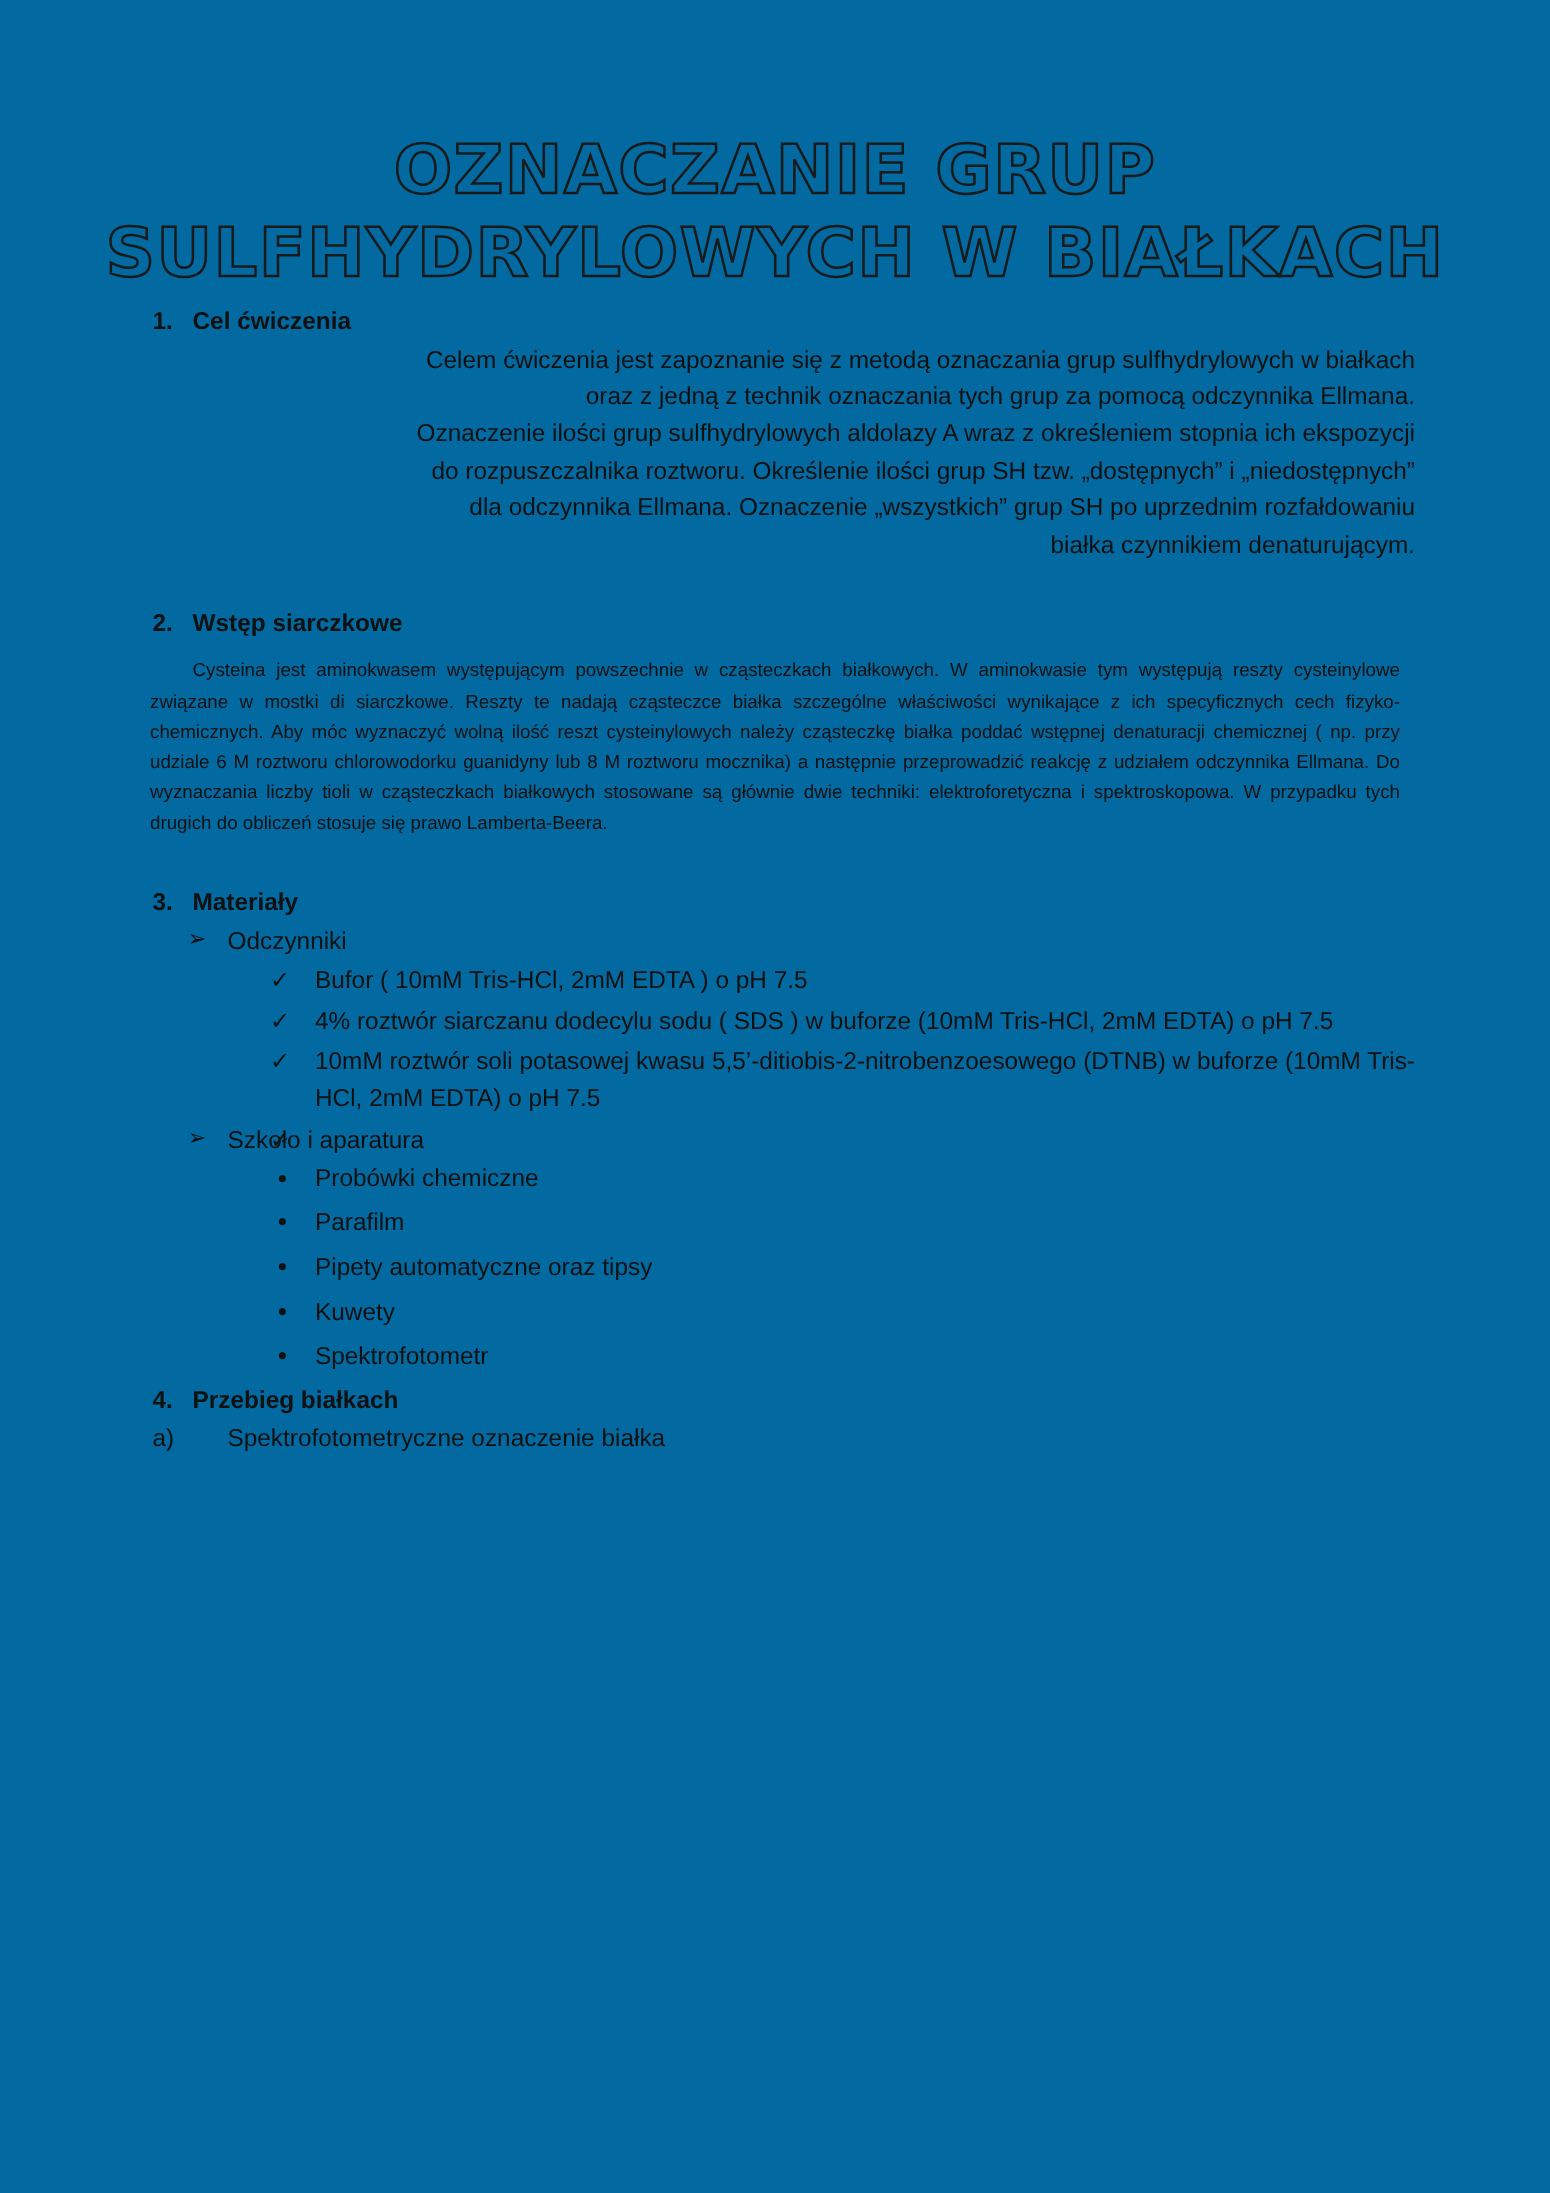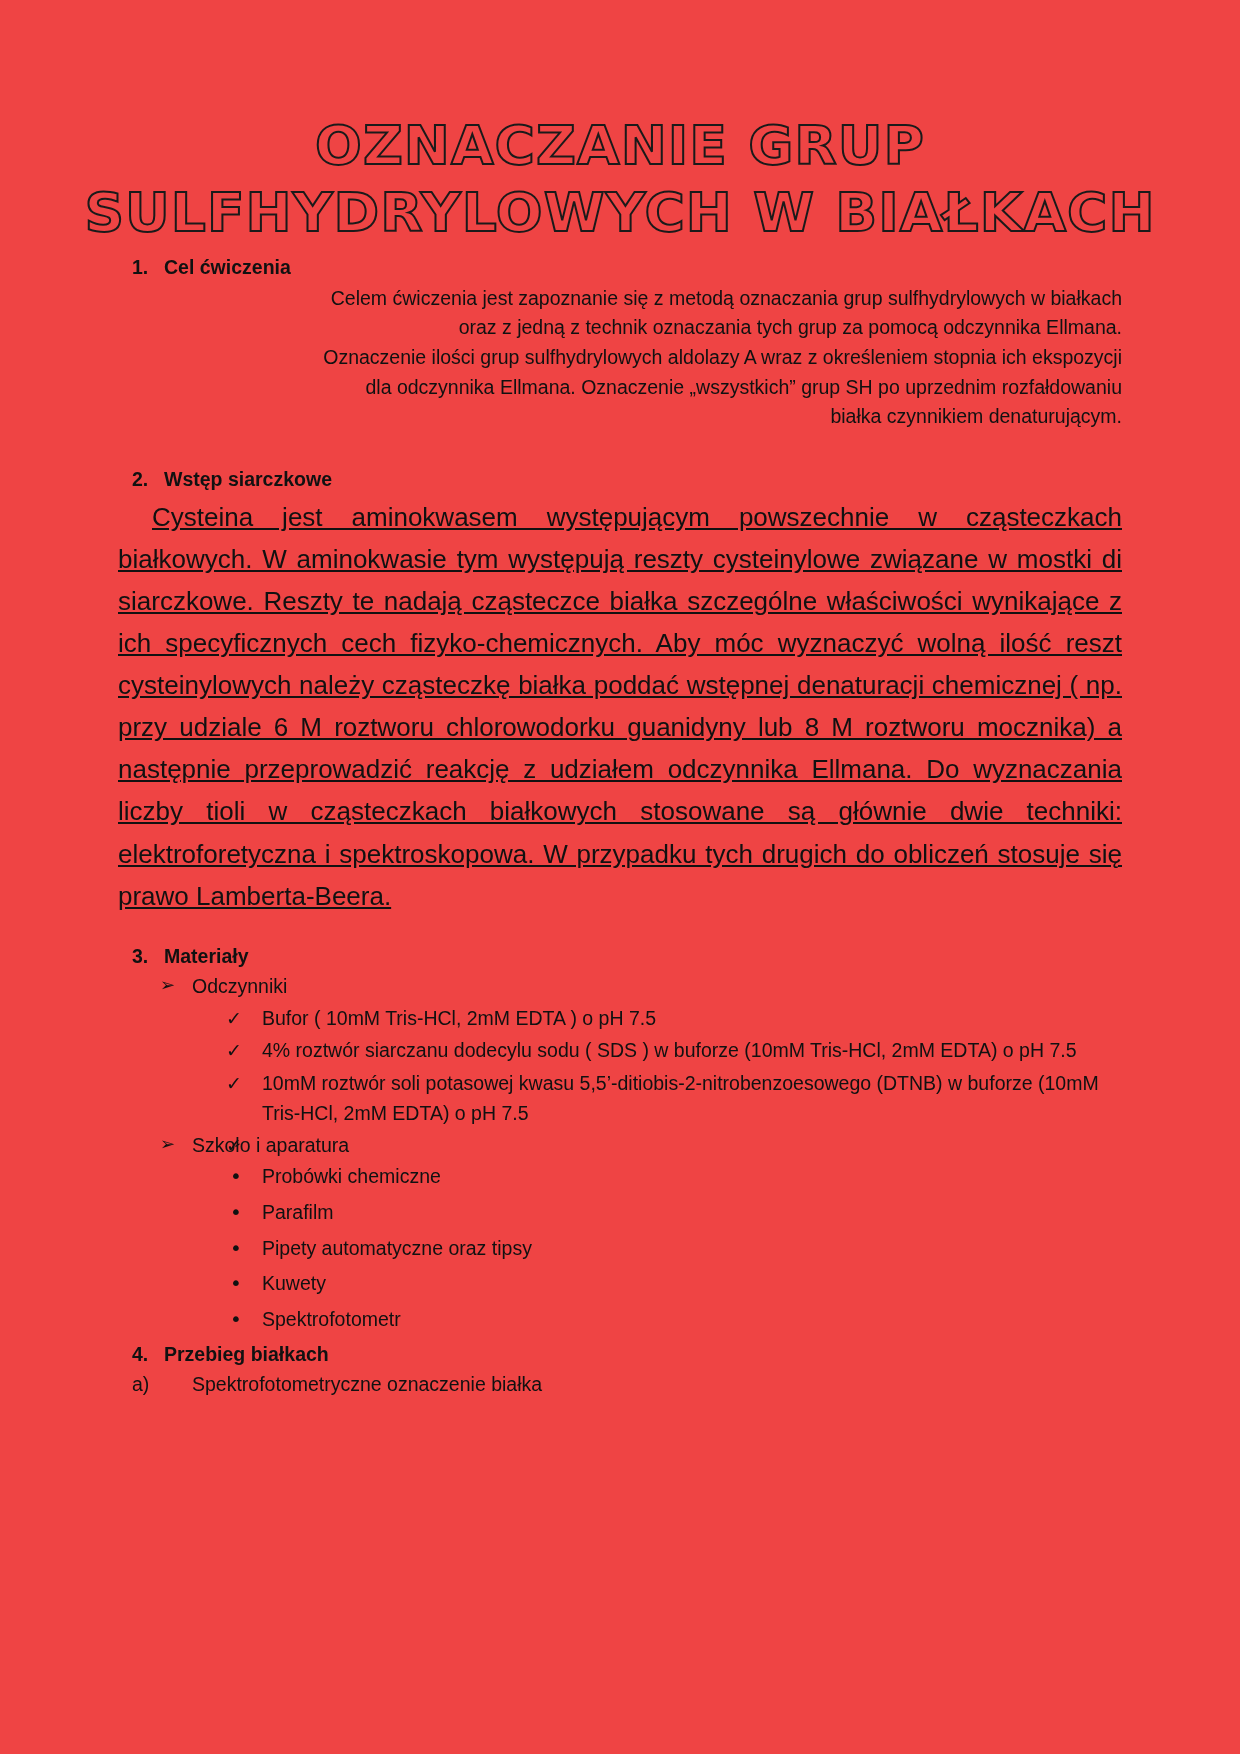--- a/index.html
+++ b/index.html
@@ -13,22 +13,22 @@
     height: 1754px;
     font-family: "Liberation Sans", sans-serif;
     color: #111111;
     position: relative;
     overflow: hidden;
   }
 
   .page {
     position: absolute;
     inset: 0;
-    background: #ef4444;
-    padding: 10px;
+    background: #0369a1;
+    padding: 0;
   }
 
   
   .title-block {
     margin: 0;
     padding-top: 108px;
     text-align: center;
   }
   .title-line {
     font-family: "DejaVu Sans", sans-serif;
@@ -71,26 +71,25 @@
   }
 
   p.body-line {
     font-size: 19.5px;
     line-height: 1.52;
     margin: 0;
     text-align: right;
   }
 
   p.para-justified {
-    font-size: 26px;
+    font-size: 15px;
     line-height: 1.62;
-    margin: 0;
+    margin: 12px;
     text-align: justify;
     text-justify: inter-word;
-    text-decoration: underline;
   }
   p.para-justified.indented {
     text-indent: 34px;
   }
   .gap-md { height: 26px; }
   .gap-lg { height: 34px; }
 
   
   ul.plain {
     list-style: none;
@@ -169,20 +168,21 @@
   <div class="content">
 
     <div class="num-heading">
       <span class="num">1.</span>
       <span>Cel ćwiczenia</span>
     </div>
 
     <p class="body-line">Celem ćwiczenia jest zapoznanie się z metodą oznaczania grup sulfhydrylowych w białkach</p>
     <p class="body-line">oraz z jedną z technik oznaczania tych grup za pomocą odczynnika Ellmana.</p>
     <p class="body-line">Oznaczenie ilości grup sulfhydrylowych aldolazy A wraz z określeniem stopnia ich ekspozycji</p>
+    <p class="body-line">do rozpuszczalnika roztworu. Określenie ilości grup SH tzw. „dostępnych” i „niedostępnych”</p>
     <p class="body-line">dla odczynnika Ellmana. Oznaczenie „wszystkich” grup SH po uprzednim rozfałdowaniu</p>
     <p class="body-line">białka czynnikiem denaturującym.</p>
 
     <div class="gap-lg"></div>
 
     <div class="num-heading">
       <span class="num">2.</span>
       <span>Wstęp siarczkowe</span>
     </div>
 

